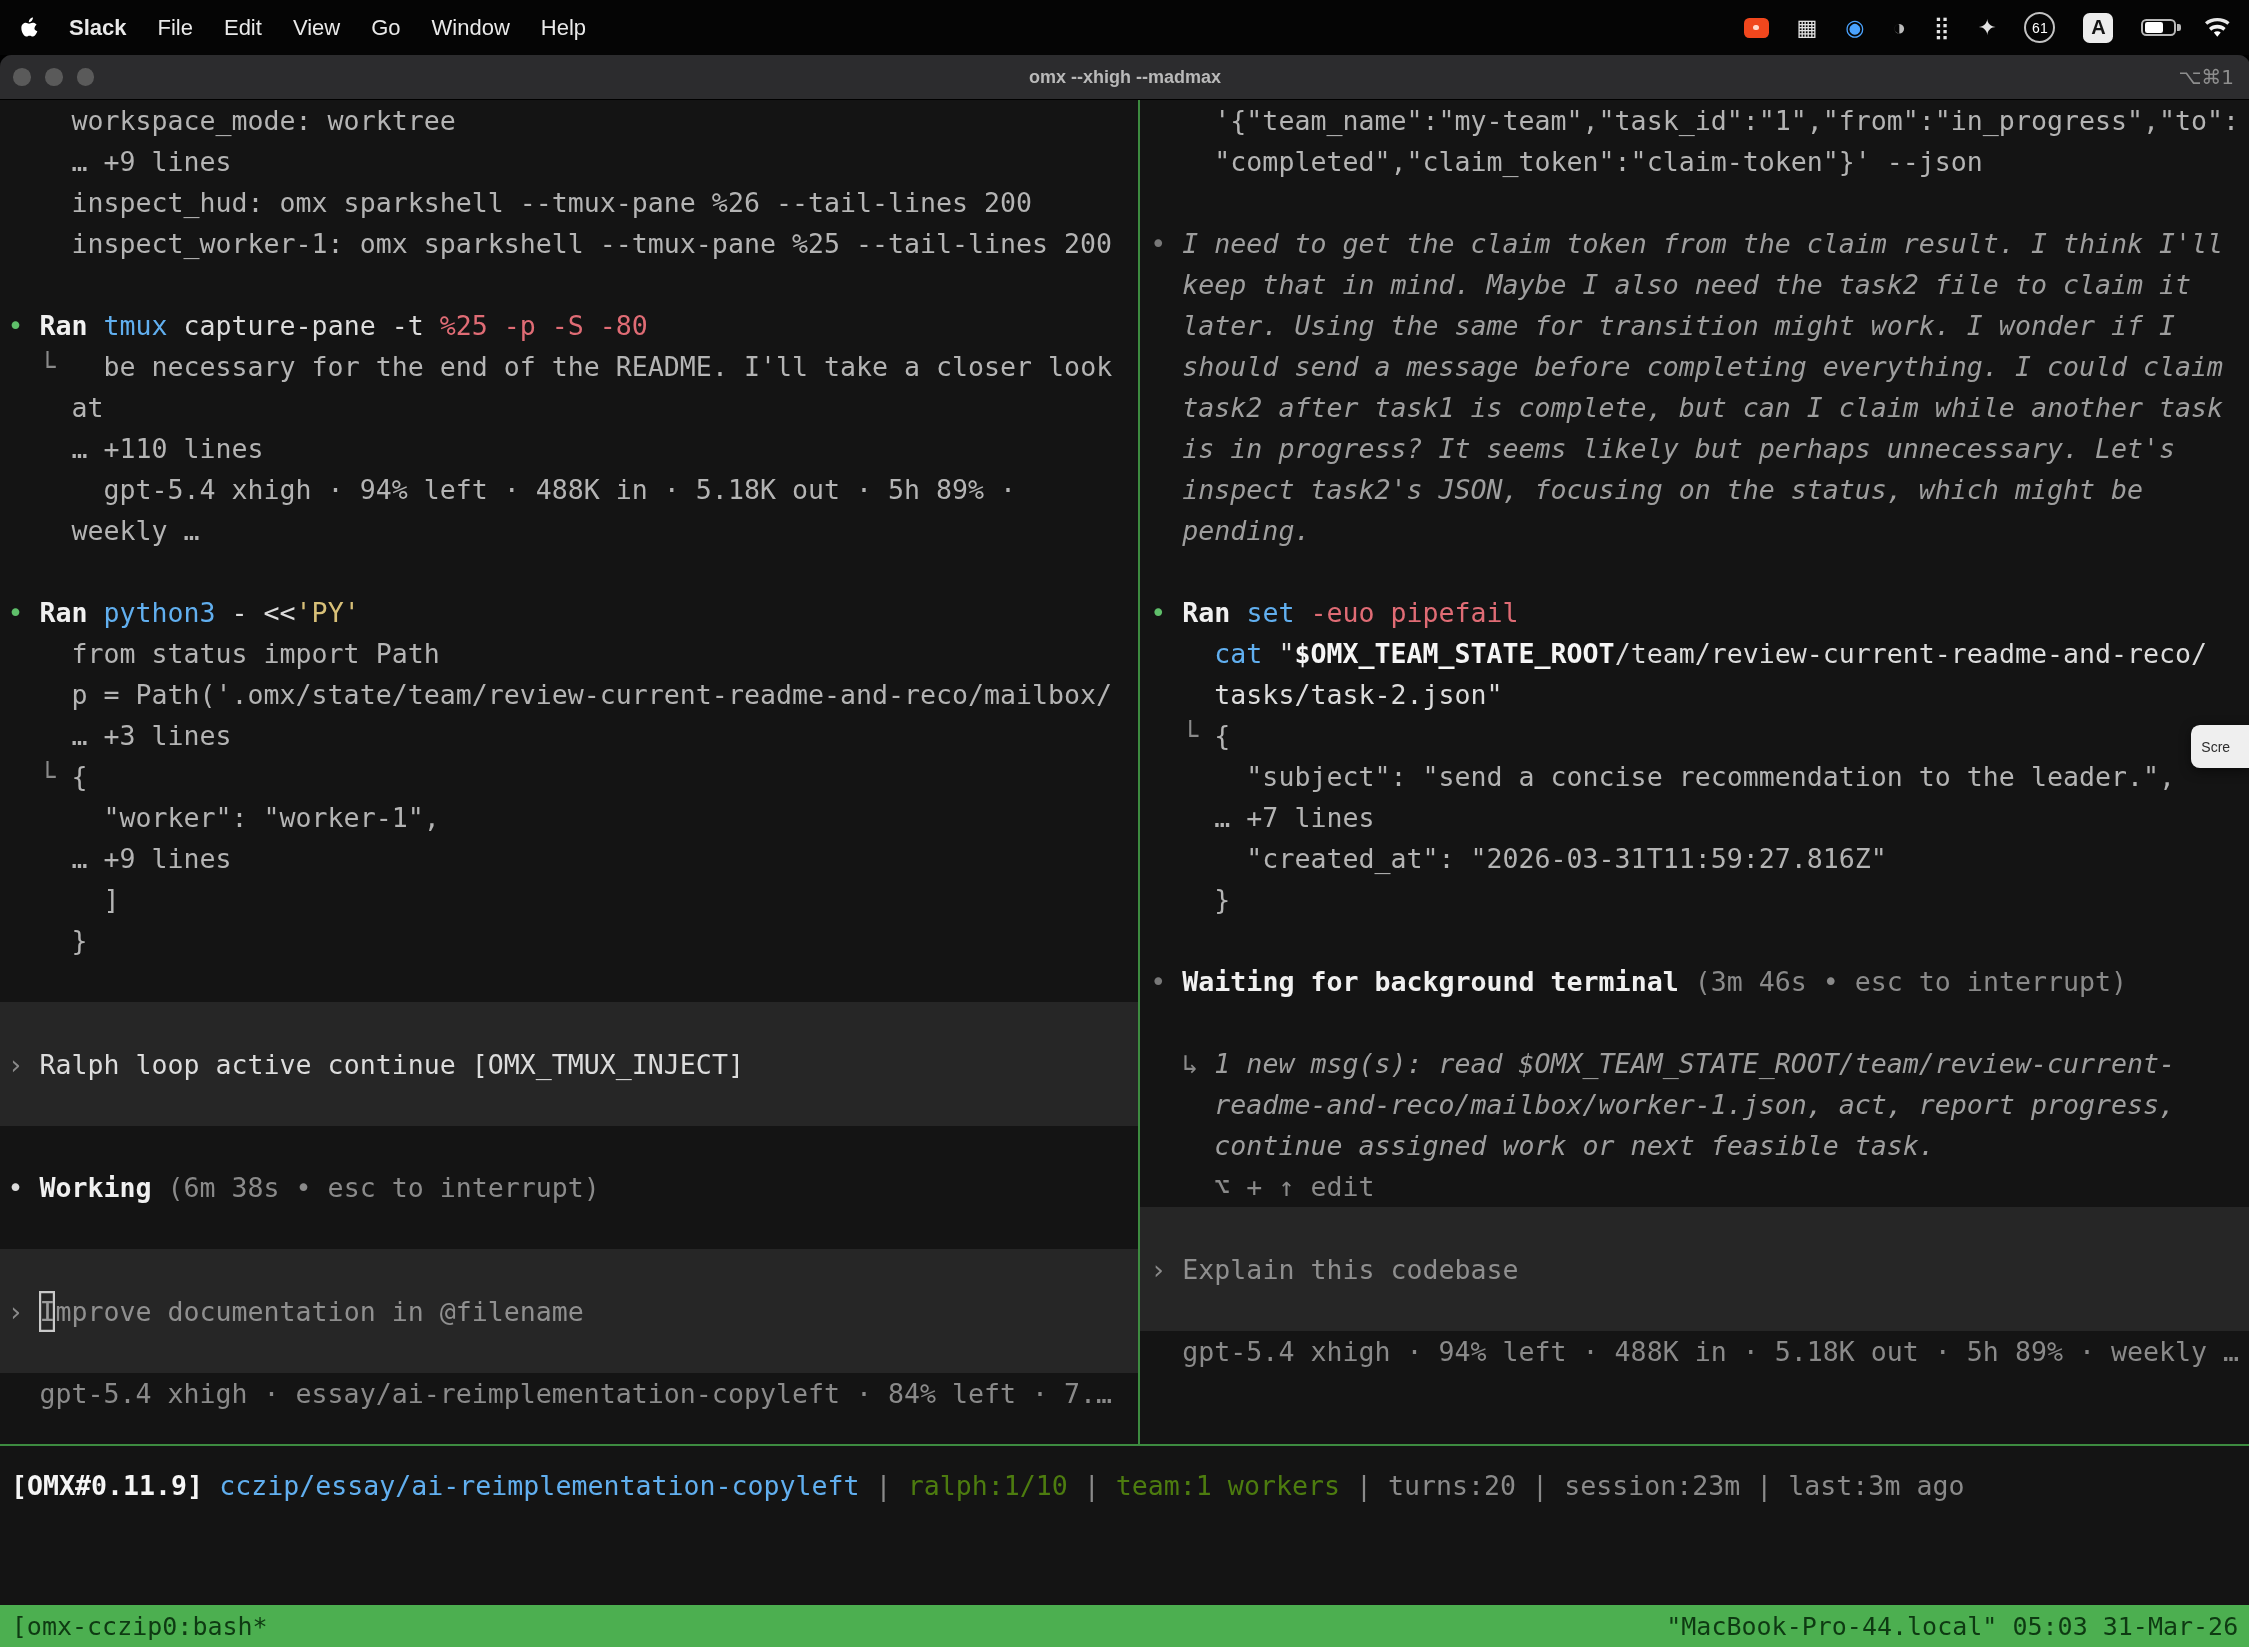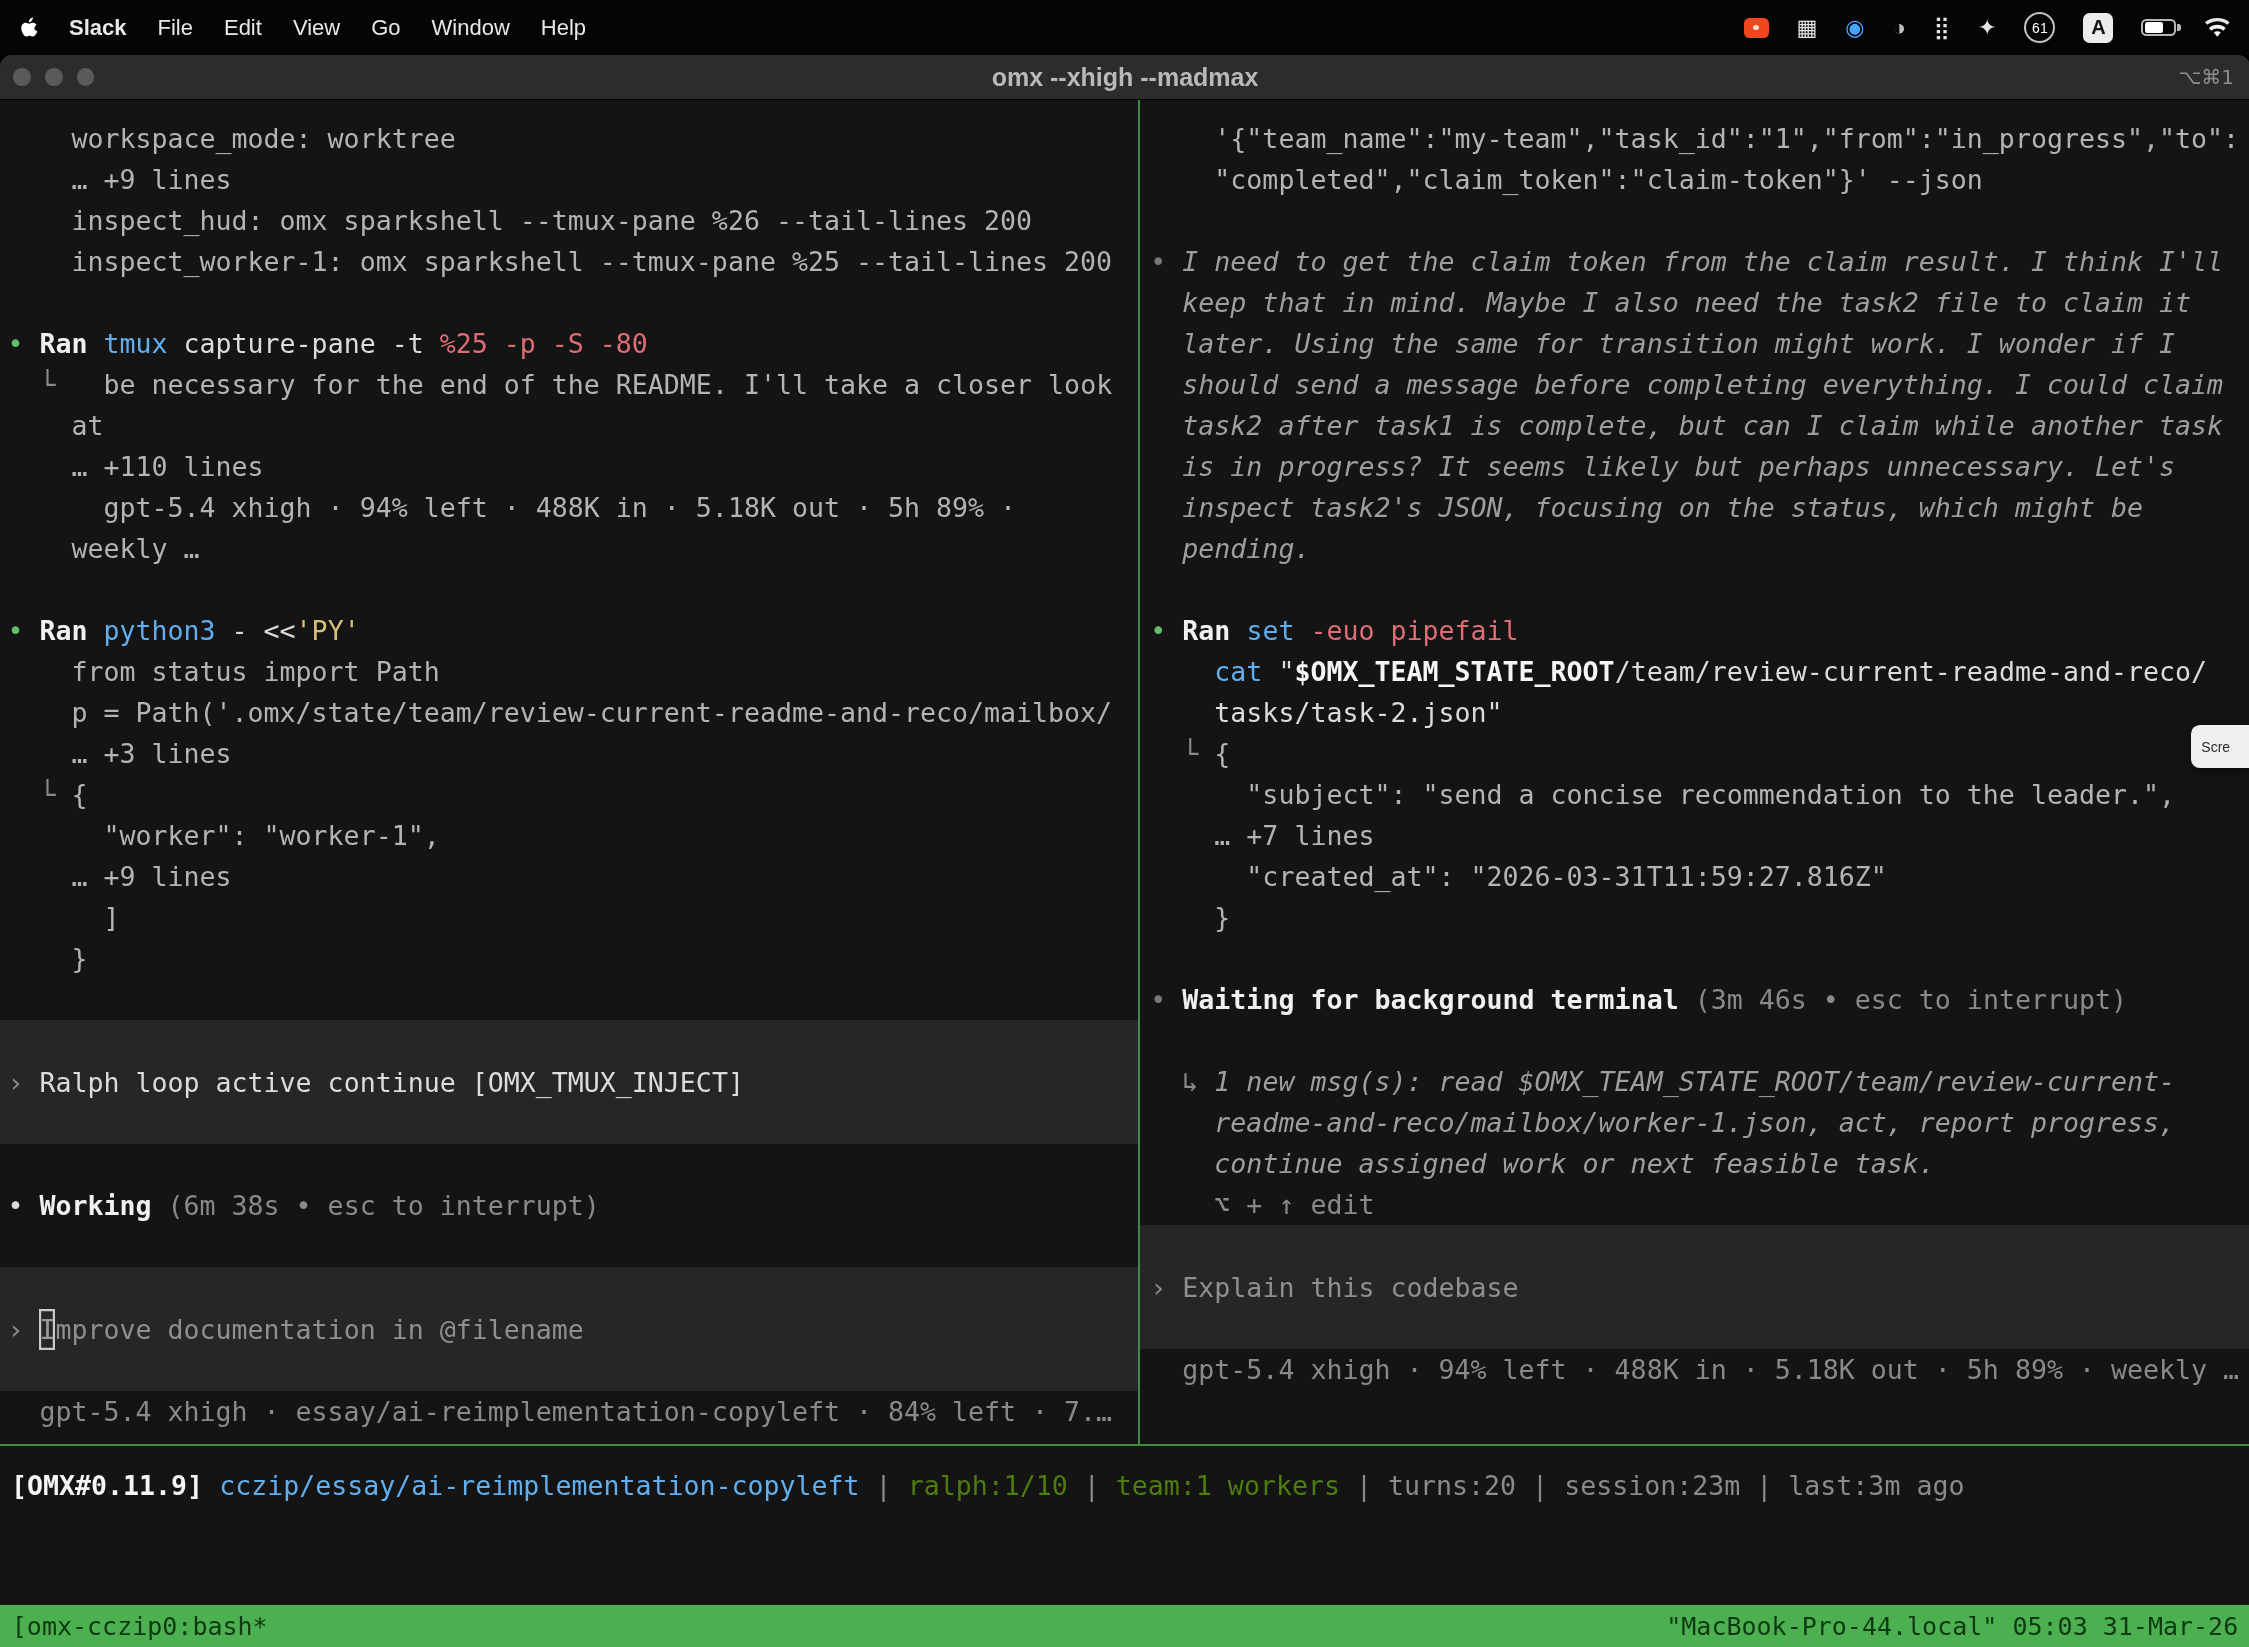--- a/index.html
+++ b/index.html
@@ -18,26 +18,26 @@
   .atile{width:30px;height:30px;background:#ececec;border-radius:6.6px;display:flex;align-items:center;justify-content:center;font-weight:bold;font-size:20px;color:#141414;}
   .battery{width:35px;height:17.7px;border:2.2px solid #b8b8b8;border-radius:5.2px;position:relative;box-sizing:border-box;}
   .battery:after{content:"";position:absolute;right:-6.6px;top:3px;width:4.4px;height:7.4px;background:#b8b8b8;border-radius:0 2.2px 2.2px 0;}
   .battery .level{position:absolute;left:1.5px;top:1.5px;bottom:1.5px;width:17.7px;background:#fff;border-radius:2.2px;}
 
   
   .window{position:absolute;top:55px;left:0;right:0;bottom:0;background:#141414;border-radius:11.8px 11.8px 0 0;overflow:hidden;display:flex;flex-direction:column;}
   .titlebar{height:44px;background:#2c2c2e;border-bottom:0.7px solid #000;display:flex;align-items:center;position:relative;flex:0 0 auto;}
   .lights{display:flex;gap:14px;padding-left:13.3px;}
   .light{width:17.7px;height:17.7px;border-radius:50%;background:#5a5a5a;}
-  .title{position:absolute;left:0;right:0;text-align:center;color:#b9b9b9;font-family:"Liberation Sans","DejaVu Sans",sans-serif;font-size:25px;font-weight:600;}
+  .title{position:absolute;left:0;right:0;text-align:center;color:#b9b9b9;font-family:"Liberation Sans","DejaVu Sans",sans-serif;font-size:18px;font-weight:600;}
   .tb-shortcut{position:absolute;right:16px;color:#8e8e8e;font-size:20px;font-family:"DejaVu Sans","Liberation Sans",sans-serif;}
 
   
   .panes{display:flex;height:1344px;border-bottom:2.2px solid #3d8b40;flex:0 0 auto;box-sizing:content-box;}
-  .pane{overflow:hidden;padding-top:18px;box-sizing:border-box;}
+  .pane{overflow:hidden;padding-top:0;box-sizing:border-box;}
   .pane-left{width:1138px;flex:0 0 auto;}
   .pane-right{flex:1;border-left:2.2px solid #3d8b40;}
   .row{height:41px;line-height:41px;font-size:26.6px;white-space:pre;overflow:hidden;color:#b4b4b4;}
   .pane-left .row{padding-left:7.4px;}
   .pane-right .row{padding-left:10.3px;}
   .row.band{display:flex;align-items:center;background:#262626;}
   .row span{white-space:pre;}
 
   .c-out{color:#b4b4b4;}
   .c-w{color:#dcdcdc;}

